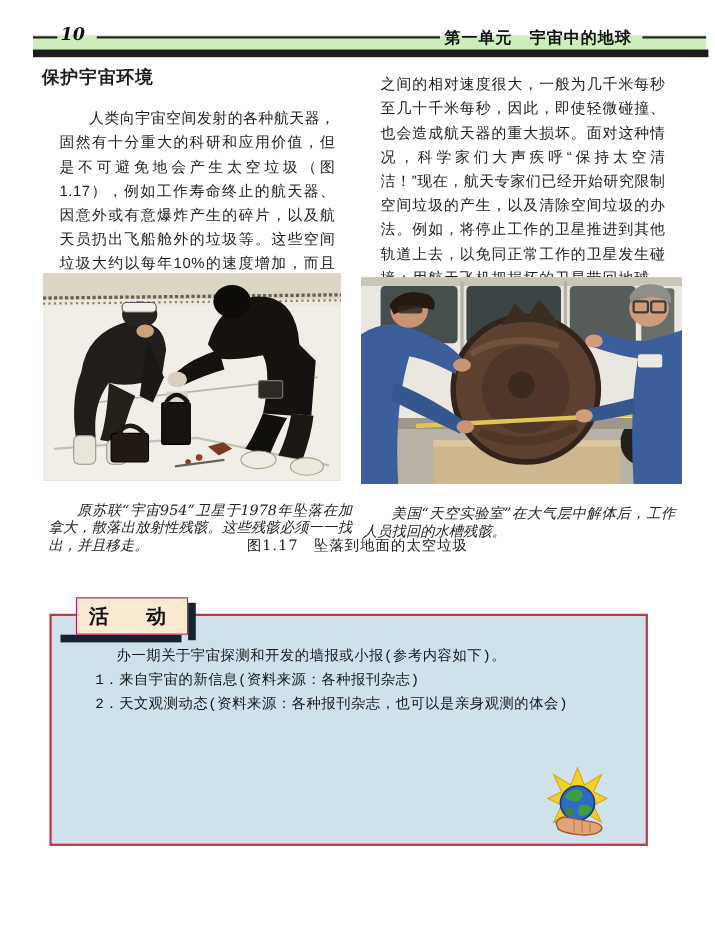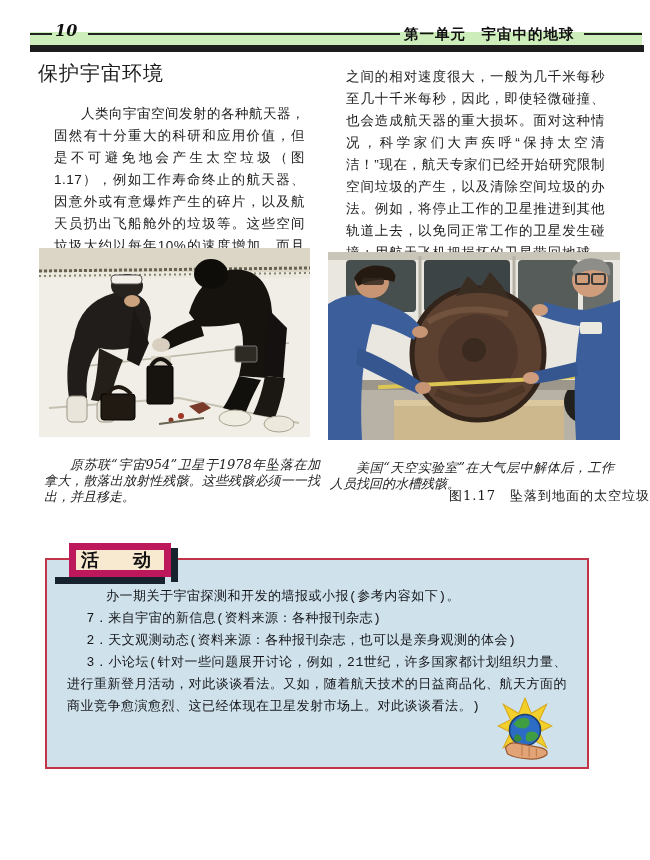--- a/index.html
+++ b/index.html
@@ -18,50 +18,50 @@
     position:absolute;left:55px;top:21px;font-family:"DejaVu Serif",serif;
     font-style:italic;font-weight:bold;font-size:16px;color:#111;
   }
   .unit-title{
     position:absolute;left:404px;top:25px;font-size:14.5px;font-weight:bold;
     letter-spacing:1px;color:#111;
   }
   
   .col-left{position:absolute;left:38px;top:60px;width:283px;}
   .col-right{position:absolute;left:330px;top:50px;width:291px;}
-  .sec-heading{font-size:20px;font-weight:normal;margin:0 0 6px 0;letter-spacing:1px;}
+  .sec-heading{font-size:16px;font-weight:bold;margin:0 0 6px 0;letter-spacing:1px;}
   .body-para{
     font-size:13.5px;line-height:22px;text-align:justify;margin:16px;
     text-indent:2em;letter-spacing:0.5px;
   }
   .body-para.cont{text-indent:0;}
   
   .photo{position:absolute;overflow:hidden;box-shadow:0 0 0 1px #cfcabc inset;}
   .photo-left{left:39px;top:248px;width:271px;height:189px;}
   .photo-right{left:328px;top:252px;width:292px;height:188px;}
   .photo svg{display:block;width:100%;height:100%;}
   
   .photo-cap{
     position:absolute;font-family:"DejaVu Serif",serif;font-style:italic;
     font-size:13px;line-height:16px;text-indent:2em;color:#222;text-align:justify;
   }
   .cap-left{left:44px;top:444px;width:276px;}
   .cap-right{left:330px;top:447px;width:284px;}
   .fig-cap{
-    position:absolute;left:0;top:487px;width:650px;text-align:right;
+    position:absolute;left:0;top:487px;width:650px;text-align:center;
     font-family:"DejaVu Serif",serif;font-size:13px;color:#1a1a1a;letter-spacing:1px;
   }
   
   .activity-box{
     position:absolute;left:45px;top:558px;width:544px;height:211px;
     background:#cfe2ec;border:2.5px solid #c23549;box-sizing:border-box;
   }
   .activity-label{
     position:absolute;left:22px;top:-17px;width:102px;height:34px;
-    background:#f7ead0;border:7px solid #be185d;box-sizing:border-box;
+    background:#f7ead0;border:1px solid #be185d;box-sizing:border-box;
     display:flex;align-items:center;justify-content:center;
     font-size:18px;font-weight:bold;letter-spacing:8px;color:#111;
     z-index:3;
   }
   .label-shadow-b{
     position:absolute;left:8px;top:17px;width:110px;height:7px;background:#16222e;z-index:2;
   }
   .label-shadow-r{
     position:absolute;left:124px;top:-12px;width:7px;height:34px;background:#16222e;z-index:2;
   }
@@ -190,23 +190,22 @@
   <p class="photo-cap cap-left">原苏联“宇宙954”卫星于1978年坠落在加拿大，散落出放射性残骸。这些残骸必须一一找出，并且移走。</p>
   <p class="photo-cap cap-right">美国“天空实验室”在大气层中解体后，工作人员找回的水槽残骸。</p>
   <div class="fig-cap">图1.17　坠落到地面的太空垃圾</div>
 
   <div class="activity-box">
     <div class="label-shadow-b"></div>
     <div class="label-shadow-r"></div>
     <div class="activity-label">活　动</div>
     <div class="activity-text">
       <p class="act-intro">办一期关于宇宙探测和开发的墙报或小报(参考内容如下)。</p>
-      <p class="act-item">7．来自宇宙的新信息(资料来源：各种报刊杂志)</p>
+      <p class="act-item">1．来自宇宙的新信息(资料来源：各种报刊杂志)</p>
       <p class="act-item">2．天文观测动态(资料来源：各种报刊杂志，也可以是亲身观测的体会)</p>
-      <p class="act-item">3．小论坛(针对一些问题展开讨论，例如，21世纪，许多国家都计划组织力量、进行重新登月活动，对此谈谈看法。又如，随着航天技术的日益商品化、航天方面的商业竞争愈演愈烈、这已经体现在卫星发射市场上。对此谈谈看法。)</p>
     </div>
     <div class="globe-art">
       <svg viewBox="0 0 54 62">
         <polygon points="27,1 33,16 48,7 41,22 53,28 41,34 48,49 33,40 27,55 21,40 6,49 13,34 1,28 13,22 6,7 21,16" fill="#f2cf2a" stroke="#d8a81a" stroke-width="1"></polygon>
         <circle cx="27" cy="32" r="15" fill="#2c6cc4" stroke="#1c3e6e" stroke-width="1.5"></circle>
         <path d="M16 26 Q22 18 30 21 Q34 26 28 30 Q20 32 16 26 Z" fill="#3f9e42"></path>
         <path d="M30 34 Q38 32 40 38 Q36 44 29 43 Q26 38 30 34 Z" fill="#3f9e42"></path>
         <path d="M18 36 Q23 36 24 41 Q21 45 16 42 Z" fill="#378a3a"></path>
         <path d="M8 49 Q12 43 20 45 L42 49 Q50 51 48 56 Q42 61 30 60 Q16 59 10 55 Z" fill="#e2a476" stroke="#9a5a32" stroke-width="1.2"></path>
         <path d="M24 47 L24 57 M31 48 L31 58 M38 50 L38 58" stroke="#b97948" stroke-width="1" fill="none"></path>

